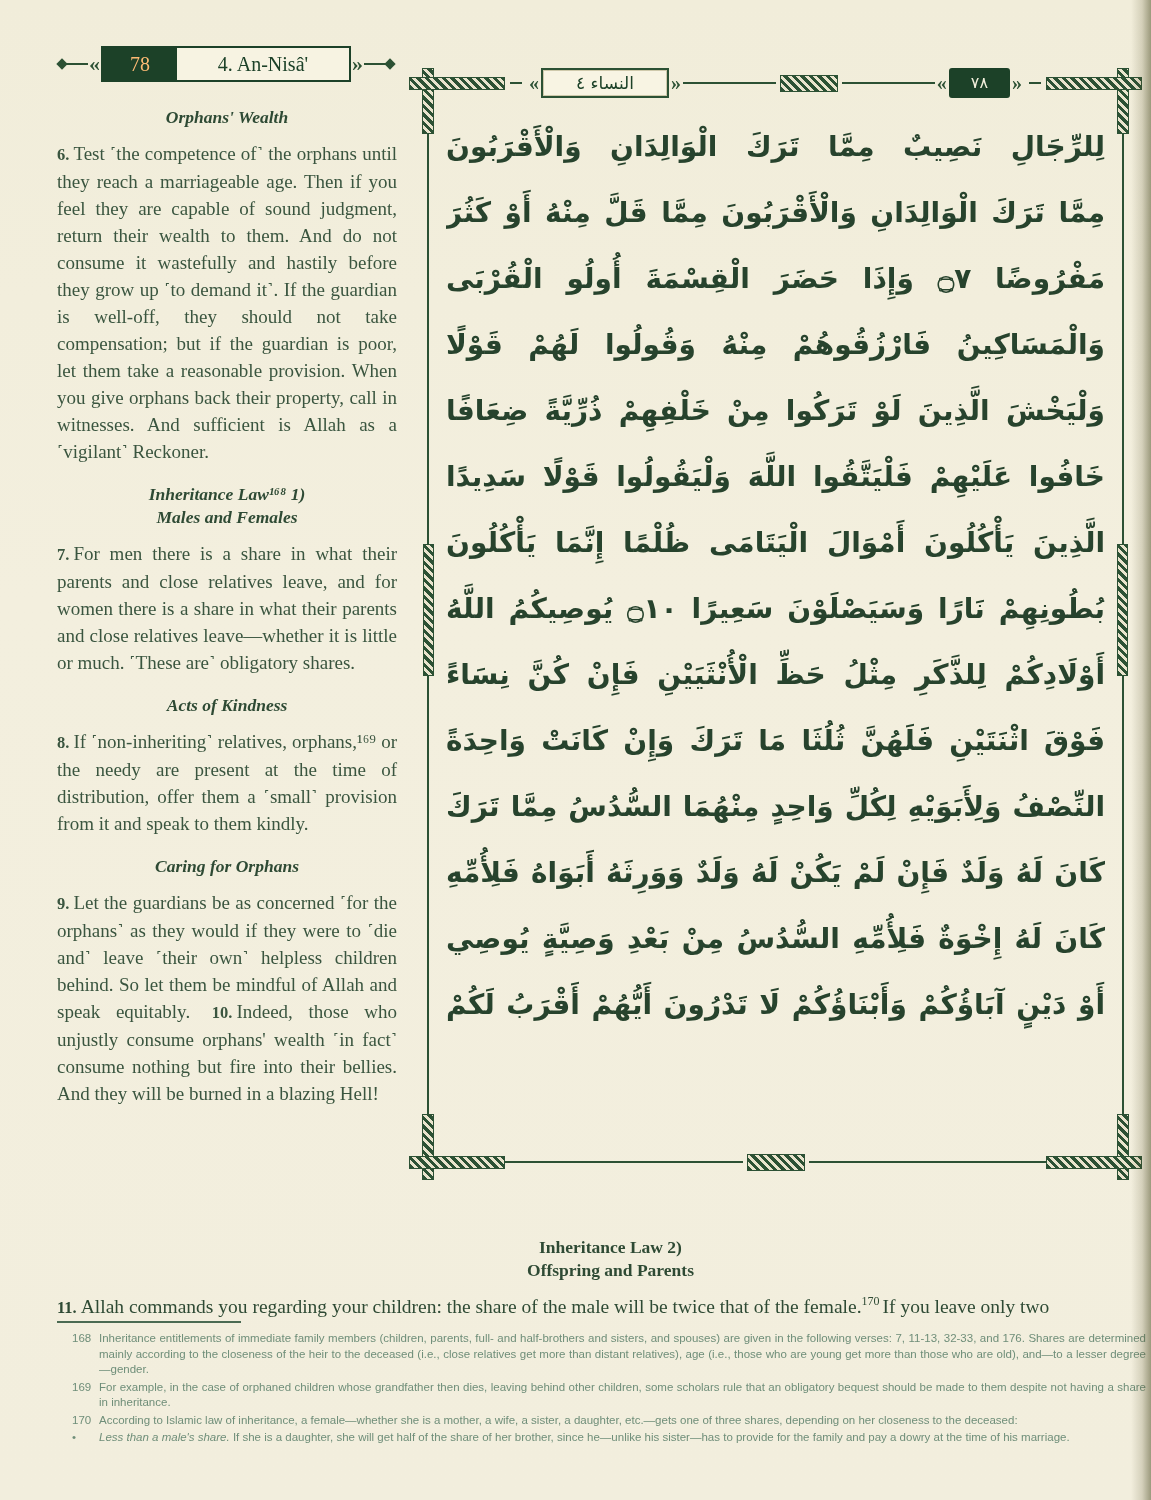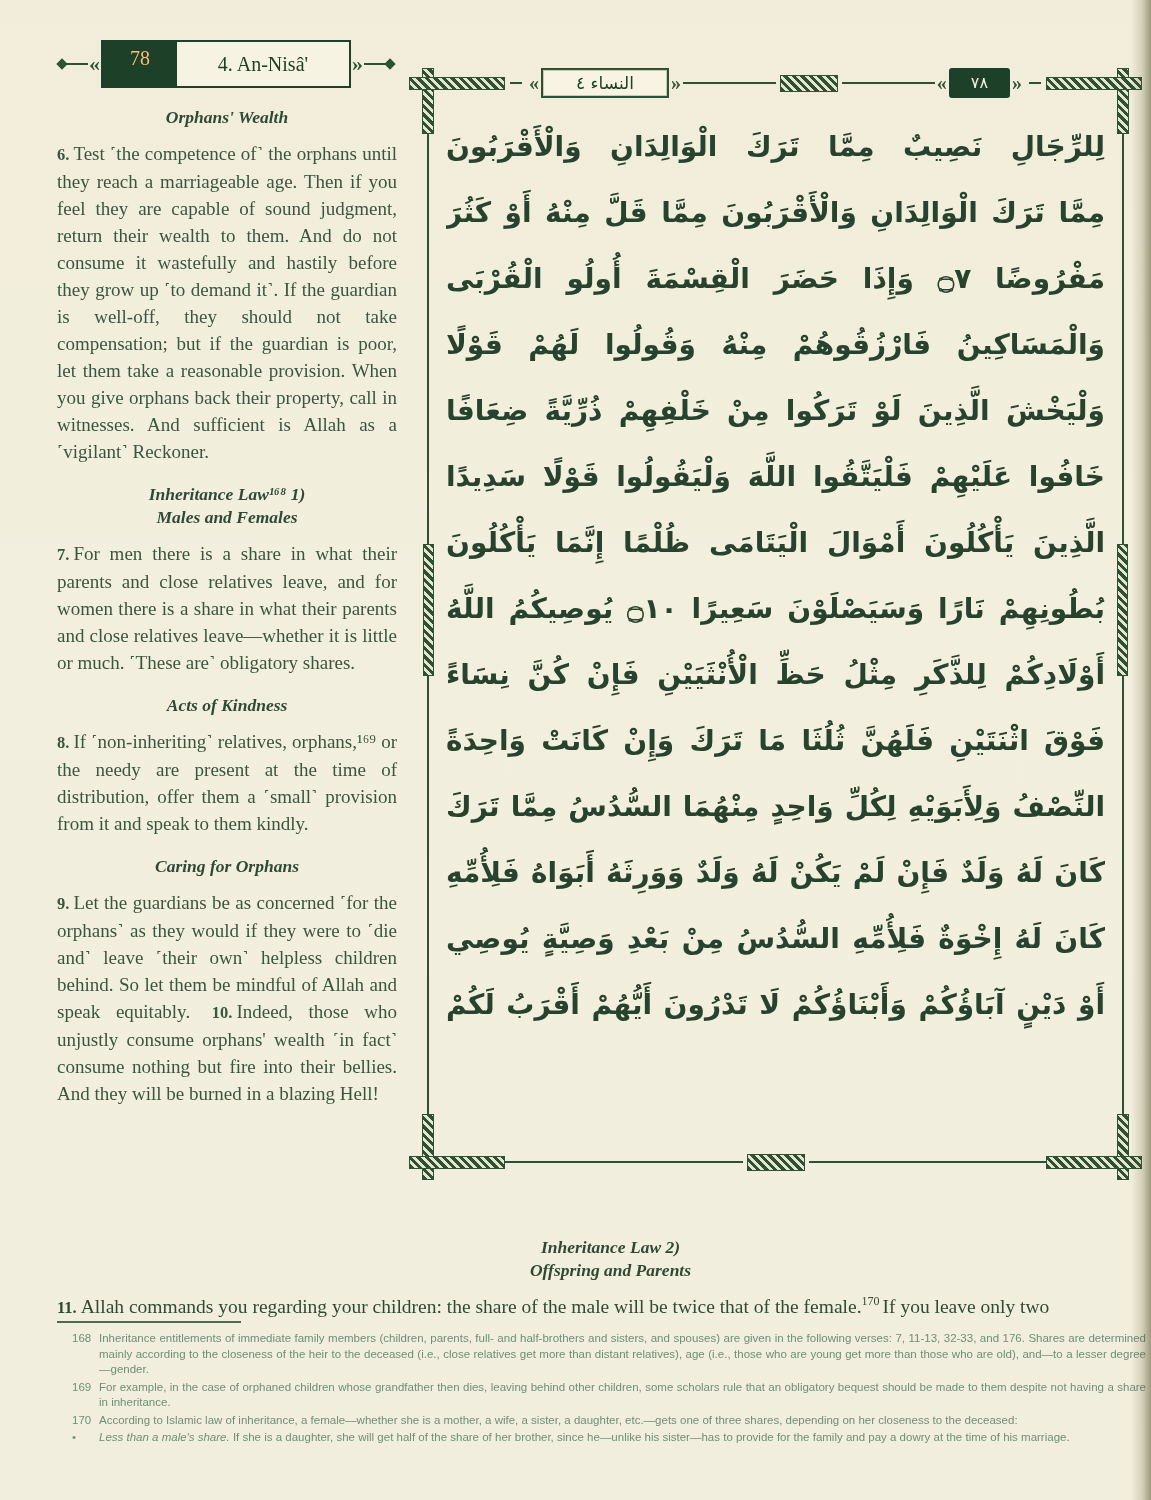--- a/index.html
+++ b/index.html
@@ -22,21 +22,21 @@
     pointer-events:none;z-index:50}
 
   
   .banner{position:absolute;left:58px;top:44px;height:40px;display:flex;align-items:center;z-index:5}
   .fin{display:flex;align-items:center;color:var(--g)}
   .fin .diamond{width:8px;height:8px;background:var(--g);transform:rotate(45deg)}
   .fin .line{width:22px;height:2px;background:var(--g)}
   .fin .brk{font-size:22px;font-weight:bold;color:var(--g);line-height:1;margin:0 1px}
   .banner-box{display:flex;border:2px solid var(--dark);box-shadow:0 0 0 1px #d8d2b6 inset}
   .cell-num{background:var(--dark);color:#fdba74;width:74px;text-align:center;font-size:20px;line-height:32px}
-  .cell-title{background:#f7f3e2;color:var(--dark);min-width:172px;text-align:center;font-size:20px;line-height:32px;padding:6px 20px}
+  .cell-title{background:#f7f3e2;color:var(--dark);min-width:172px;text-align:center;font-size:20px;line-height:32px;padding:0 20px}
 
   
   .col-en{position:absolute;left:57px;top:106px;width:340px;color:var(--ink);font-size:19px;line-height:27px;text-align:justify}
   .sec-h{text-align:center;font-weight:bold;font-style:italic;font-size:17.5px;line-height:23px;color:var(--ink-dark);margin:18px 0 11px}
   .sec-h:first-child{margin-top:0}
   .verse{margin-bottom:4px}
   .vnum{font-weight:bold;font-size:16.5px;margin-right:4px}
   .vnum2{margin-left:6px}
 
   
@@ -59,21 +59,21 @@
   .cart-light{background:#f8f4e3;border:2px solid var(--g);box-shadow:0 0 0 1px #cfc9ab inset;
     color:var(--dark);font-family:"DejaVu Sans",sans-serif;font-size:17px;line-height:24px;padding:1px 33px;direction:rtl}
   .cart-dark{background:var(--dark);border:2px solid var(--dark);color:#f2efdc;
     font-family:"DejaVu Sans",sans-serif;font-size:16px;line-height:24px;padding:1px 20px;direction:rtl;border-radius:3px}
 
   .arabic{position:absolute;top:42px;left:17px;right:17px;direction:rtl;color:var(--arabic);
     font-family:"DejaVu Sans",sans-serif;font-weight:bold}
   .aline{font-size:28px;height:66px;line-height:62px;text-align:justify;text-align-last:justify;overflow:hidden}
 
   
-  .bh{position:absolute;left:110px;right:40px;top:1236px;text-align:center;font-weight:bold;font-style:italic;
+  .bh{position:absolute;left:110px;right:40px;top:1236px;text-align:center;font-weight:bold;
     font-size:17.5px;line-height:23px;color:var(--ink-dark)}
   .v11{position:absolute;left:57px;right:8px;top:1288px;color:var(--ink-dark);font-size:19.5px;line-height:26px;
     white-space:nowrap;overflow:hidden}
   .v11 sup{font-size:12px;margin-right:3px}
   .fn-rule{position:absolute;left:57px;top:1321px;width:184px;border-top:2px solid #4a6a52}
   .fns{position:absolute;left:72px;right:5px;top:1331px;font-family:"Liberation Sans","DejaVu Sans",sans-serif;
     color:var(--faded);font-size:11.5px;line-height:15.5px;text-align:justify}
   .fn{display:flex;margin-bottom:2px}
   .fn-num{width:27px;flex:none}
   .fn-body{flex:1}

